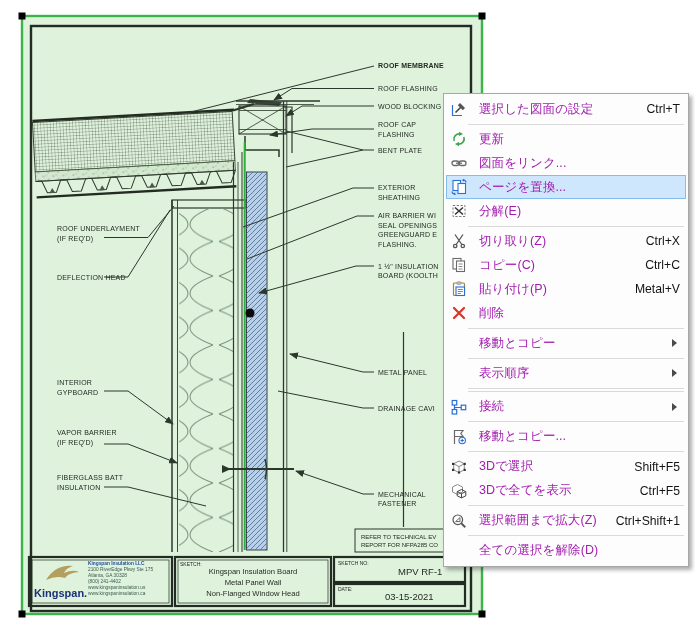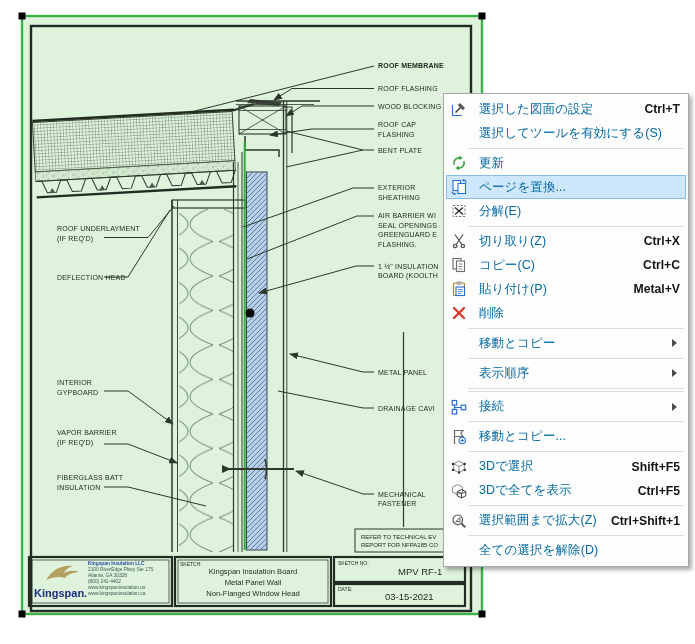--- a/index.html
+++ b/index.html
@@ -13,22 +13,22 @@
     background:#fdfdfd;border:1px solid #a7a7a7;
     box-shadow:3px 3px 4px rgba(0,0,0,.32);
     padding:3px 0;z-index:5;box-sizing:border-box;
   }
   .menu-item{display:flex;align-items:center;height:24px;margin:0 2px;
     padding:0 6px 0 4px;box-sizing:border-box;cursor:default;}
   .menu-item.hl{background:#cfe7fc;outline:1px solid #84bdec;outline-offset:-1px;text-align:center;}
   .mi-icon{width:17px;height:17px;flex:none;margin-right:12px;display:flex;
     align-items:center;justify-content:center;}
   .mi-icon svg{width:16px;height:16px;}
-  .mi-label{font-size:12.5px;color:#0369a1;white-space:nowrap;letter-spacing:.1px;}
-  .mi-shortcut{margin-left:auto;font-size:12.2px;color:#141414;padding-left:14px;white-space:nowrap;font-weight:bold;}
+  .mi-label{font-size:12.5px;color:#a21caf;white-space:nowrap;letter-spacing:.1px;}
+  .mi-shortcut{margin-left:auto;font-size:12.2px;color:#141414;padding-left:14px;white-space:nowrap;}
   .mi-arrow{margin-left:auto;width:0;height:0;border-left:5px solid #4a4a4a;
     border-top:4.5px solid transparent;border-bottom:4.5px solid transparent;margin-right:3px;}
   .menu-sep{border-top:1px solid #dadada;margin:2.5px 4px 2.5px 24px;height:0;}
 </style>
 </head>
 <body>
 
 <div class="stage">
 
 <svg width="695" height="644" viewBox="0 0 695 644">
@@ -201,39 +201,45 @@
       <svg viewBox="0 0 16 16">
             <path d="M1.5,4 V14.5 H11" fill="none" stroke="#2a6fd6" stroke-width="1.2"></path>
             <path d="M4.5,11.5 L10.5,5.5" stroke="#444" stroke-width="1.6"></path>
             <path d="M9,2 L14,7 L11.8,9.2 L6.8,4.2 Z" fill="#555"></path>
           </svg>
     </span>
     <span class="mi-label">選択した図面の設定</span>
     <span class="mi-shortcut">Ctrl+T</span>
   </div>
 
-  <div class="menu-item">
-    <span class="mi-icon"></span>
-    <span class="mi-label">選択してツールを有効にする(S)</span>
-  </div>
 
   <div class="menu-sep"></div>
 
   <div class="menu-item">
     <span class="mi-icon">
       <svg viewBox="0 0 16 16" fill="none">
             <path d="M3.2,10 A5.2,5.2 0 0 1 8,2.9" stroke="#3aa648" stroke-width="1.6"></path>
             <path d="M8,0.8 L12,2.9 L8,5 Z" fill="#3aa648"></path>
             <path d="M12.8,6 A5.2,5.2 0 0 1 8,13.1" stroke="#3aa648" stroke-width="1.6"></path>
             <path d="M8,11 L4,13.1 L8,15.2 Z" fill="#3aa648"></path>
           </svg>
     </span>
     <span class="mi-label">更新</span>
   </div>
 
+  <div class="menu-item">
+    <span class="mi-icon">
+      <svg viewBox="0 0 16 16" fill="none" stroke="#6a6a6a" stroke-width="1.3">
+            <rect x="1" y="6" width="7" height="4.5" rx="2.2"></rect>
+            <rect x="8" y="6" width="7" height="4.5" rx="2.2"></rect>
+            <line x1="5" y1="8.2" x2="11" y2="8.2"></line>
+          </svg>
+    </span>
+    <span class="mi-label">図面をリンク...</span>
+  </div>
 
   <div class="menu-item hl">
     <span class="mi-icon">
       <svg viewBox="0 0 16 16" fill="#fff" stroke="#2a6fd6" stroke-width="1.1">
             <rect x="2" y="1.5" width="7.5" height="10"></rect>
             <path d="M1,12.5 q0,2.5 3,2.5 l-1,-1 m1,1 l-1,1" fill="none"></path>
             <rect x="7" y="4.5" width="7.5" height="10"></rect>
             <path d="M15,3.5 q0,-2.5 -3,-2.5 l1,-1 m-1,1 l1,1" fill="none"></path>
           </svg>
     </span>

